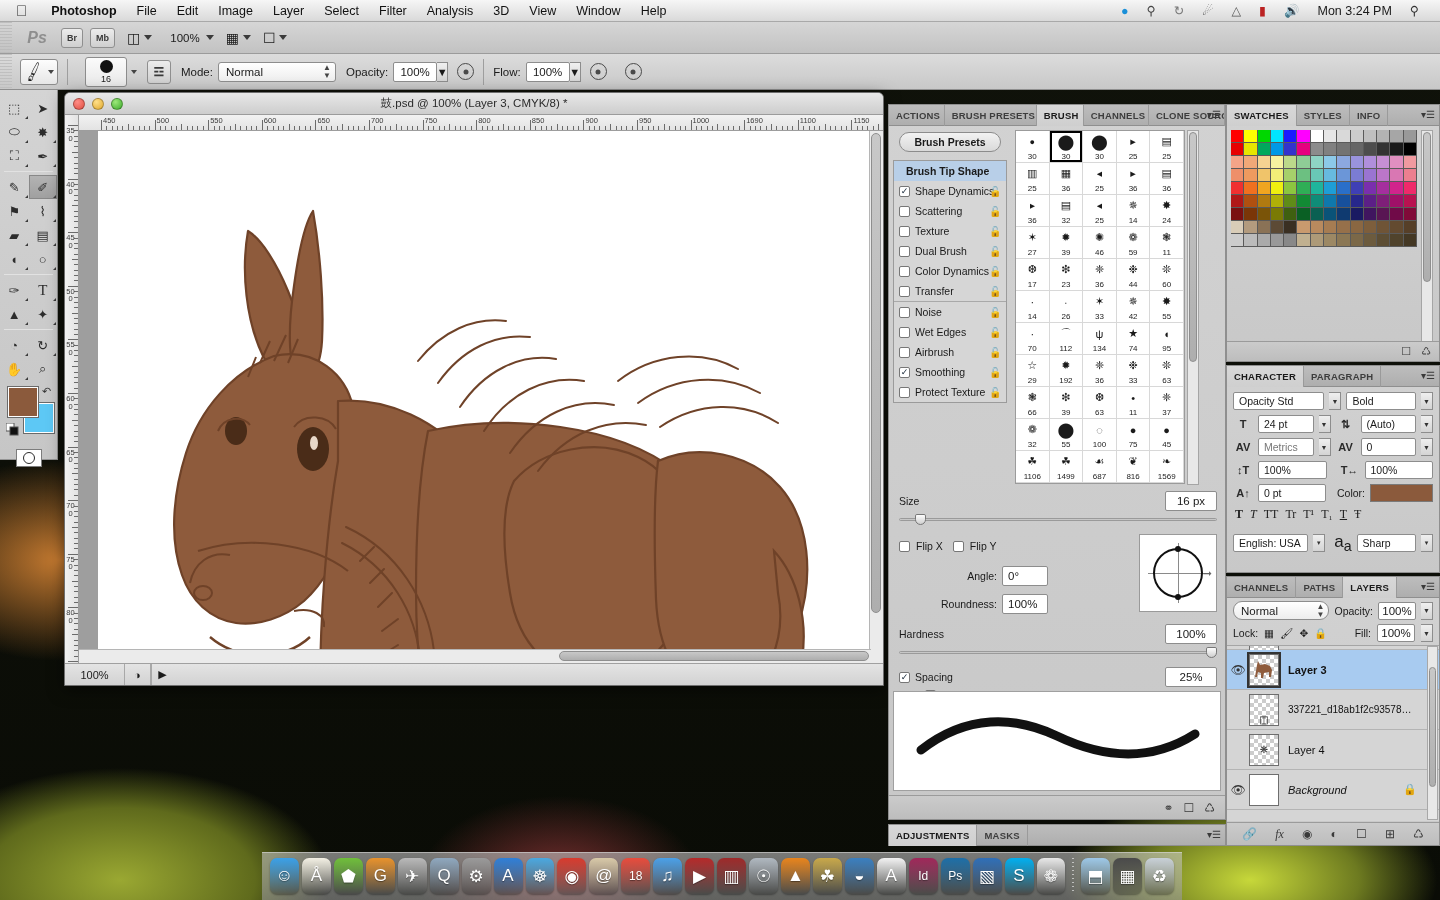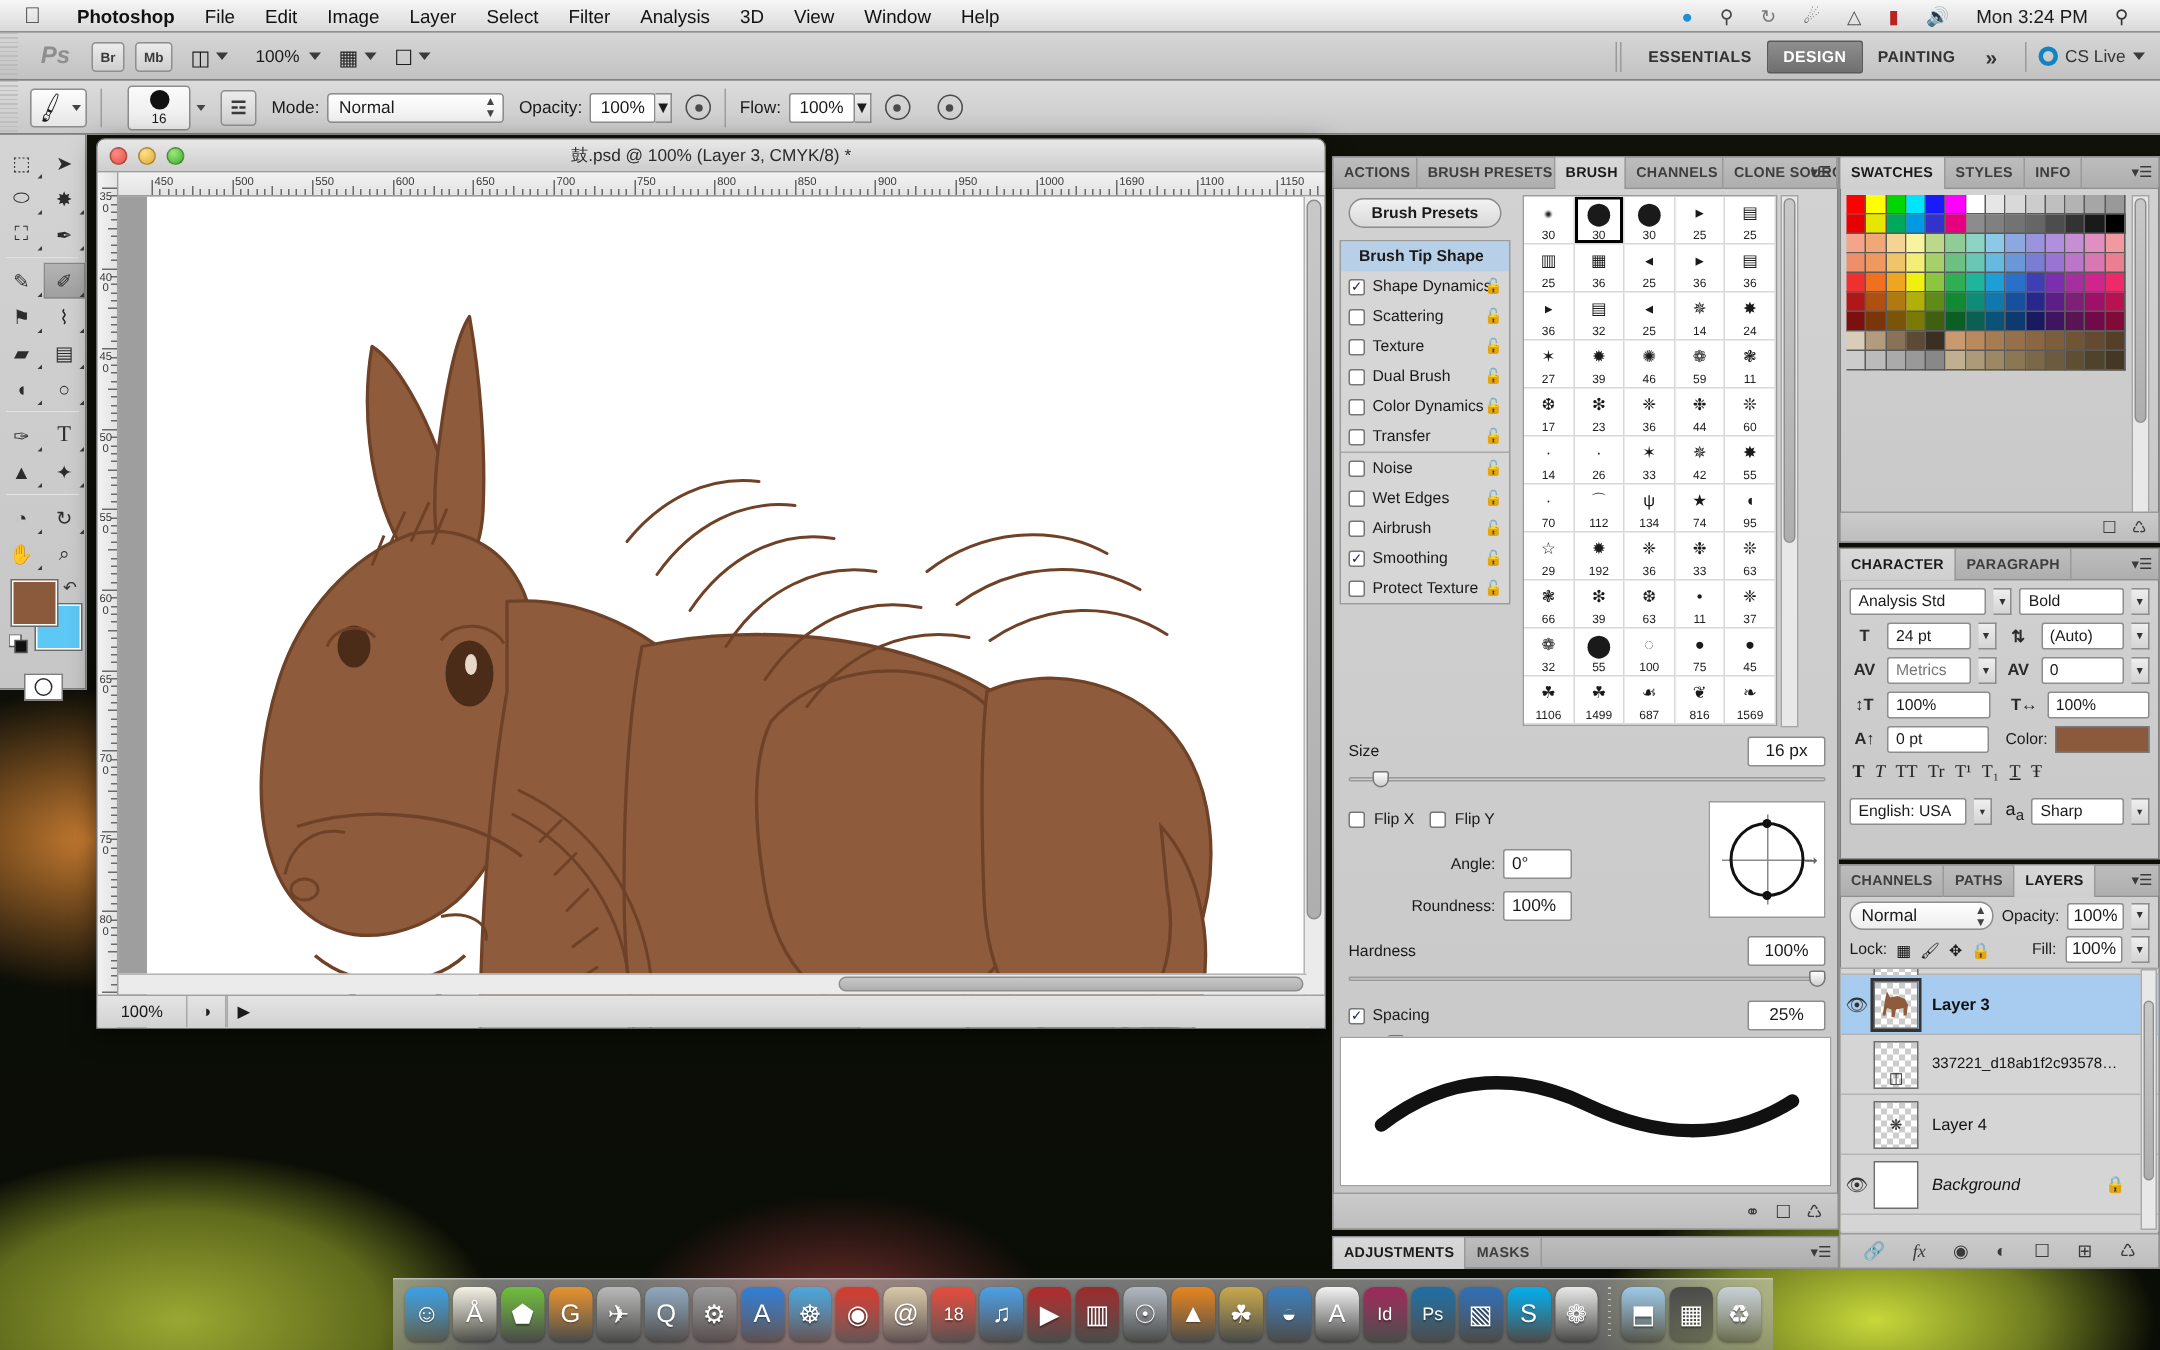--- a/index.html
+++ b/index.html
@@ -322,33 +322,20 @@
     <span class="caret" style="margin-left:6px;"></span>
     <div class="iconbtn">
       <span style="font-size:14px;">▦</span>
       <span class="caret"></span>
     </div>
     <div class="iconbtn">
       <span style="font-size:14px;">☐</span>
       <span class="caret"></span>
     </div>
 
-    <div class="ws-area">
-      <div class="ws-sep dbl"></div>
-      <div class="ws-tab">ESSENTIALS</div>
-      <div class="ws-tab active">DESIGN</div>
-      <div class="ws-tab">PAINTING</div>
-      <div class="ws-tab" style="font-size:14px;">»</div>
-      <div class="ws-sep"></div>
-      <div class="cslive">
-        <span class="ring"></span>
-        <span>CS Live</span>
-        <span class="caret"></span>
-      </div>
-    </div>
   </div>
 
   <div class="optbar">
     <div class="gripper"></div>
     <div class="brushwell">
       <span class="glyph">🖌</span>
       <span class="tiny-caret"></span>
     </div>
     <div class="vdiv"></div>
     <div class="brushsize">
@@ -1451,21 +1438,21 @@
     </div>
   </div>
 
   <div class="panel" id="character">
     <div class="ptabs">
       <div class="ptab active">CHARACTER</div>
       <div class="ptab">PARAGRAPH</div>
       <div class="pmenu">▾☰</div>
     </div>
     <div class="chrow">
-      <span class="chfield" style="flex:1.35;">Analysis Std</span>
+      <span class="chfield" style="flex:1.35;">Opacity Std</span>
       <span class="chstep">▼</span>
       <span class="chfield" style="flex:1;">Bold</span>
       <span class="chstep">▼</span>
     </div>
     <div class="chrow">
       <span class="chlabel">T</span>
       <span class="chfield" style="flex:1;">24 pt</span>
       <span class="chstep">▼</span>
       <span class="chlabel">⇅</span>
       <span class="chfield" style="flex:1;">(Auto)</span>
@@ -1497,21 +1484,21 @@
       <span style="font-family:'Liberation Serif',serif;">TT</span>
       <span style="font-family:'Liberation Serif',serif;">Tr</span>
       <span style="font-family:'Liberation Serif',serif;">T¹</span>
       <span style="font-family:'Liberation Serif',serif;">T₁</span>
       <span style="text-decoration:underline;font-family:'Liberation Serif',serif;">T</span>
       <span style="font-family:'Liberation Serif',serif;">Ŧ</span>
     </div>
     <div class="chrow">
       <span class="chfield" style="flex:1.3;">English: USA</span>
       <span class="chstep">▾</span>
-      <span style="font-size:12px;margin-left:4px;">a<sub>a</sub></span>
+      <span style="font-size:17px;margin-left:4px;">a<sub>a</sub></span>
       <span class="chfield" style="flex:1;">Sharp</span>
       <span class="chstep">▾</span>
     </div>
   </div>
 
   <div class="panel" id="layers">
     <div class="ptabs">
       <div class="ptab">CHANNELS</div>
       <div class="ptab">PATHS</div>
       <div class="ptab active">LAYERS</div>

